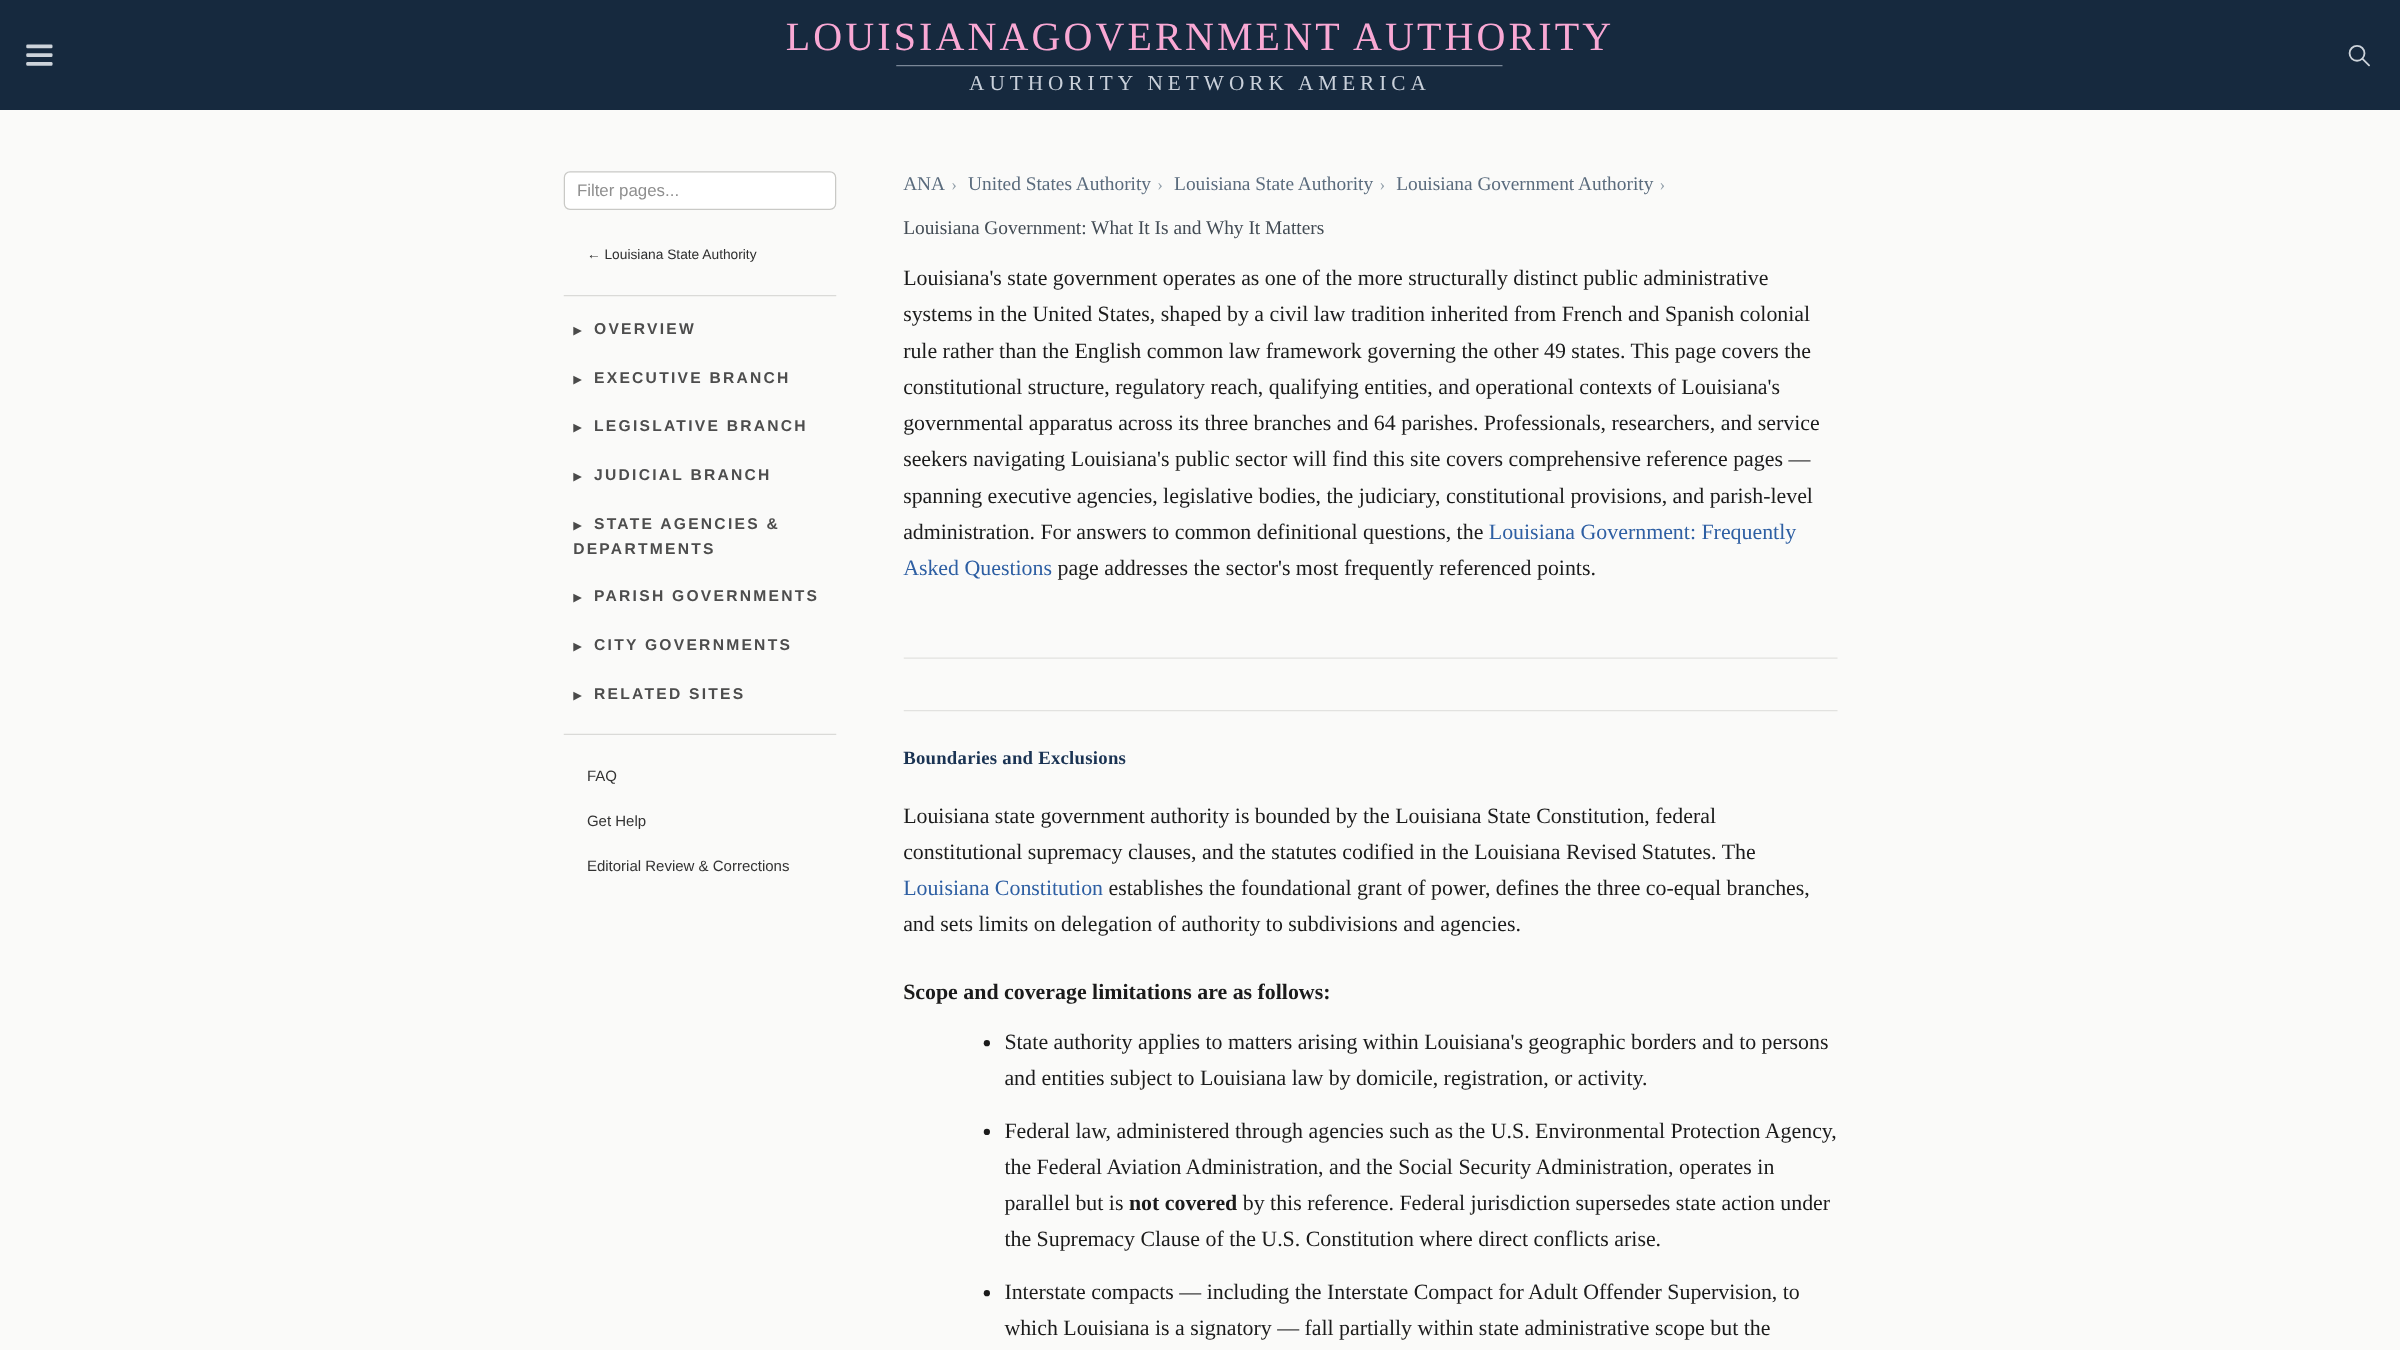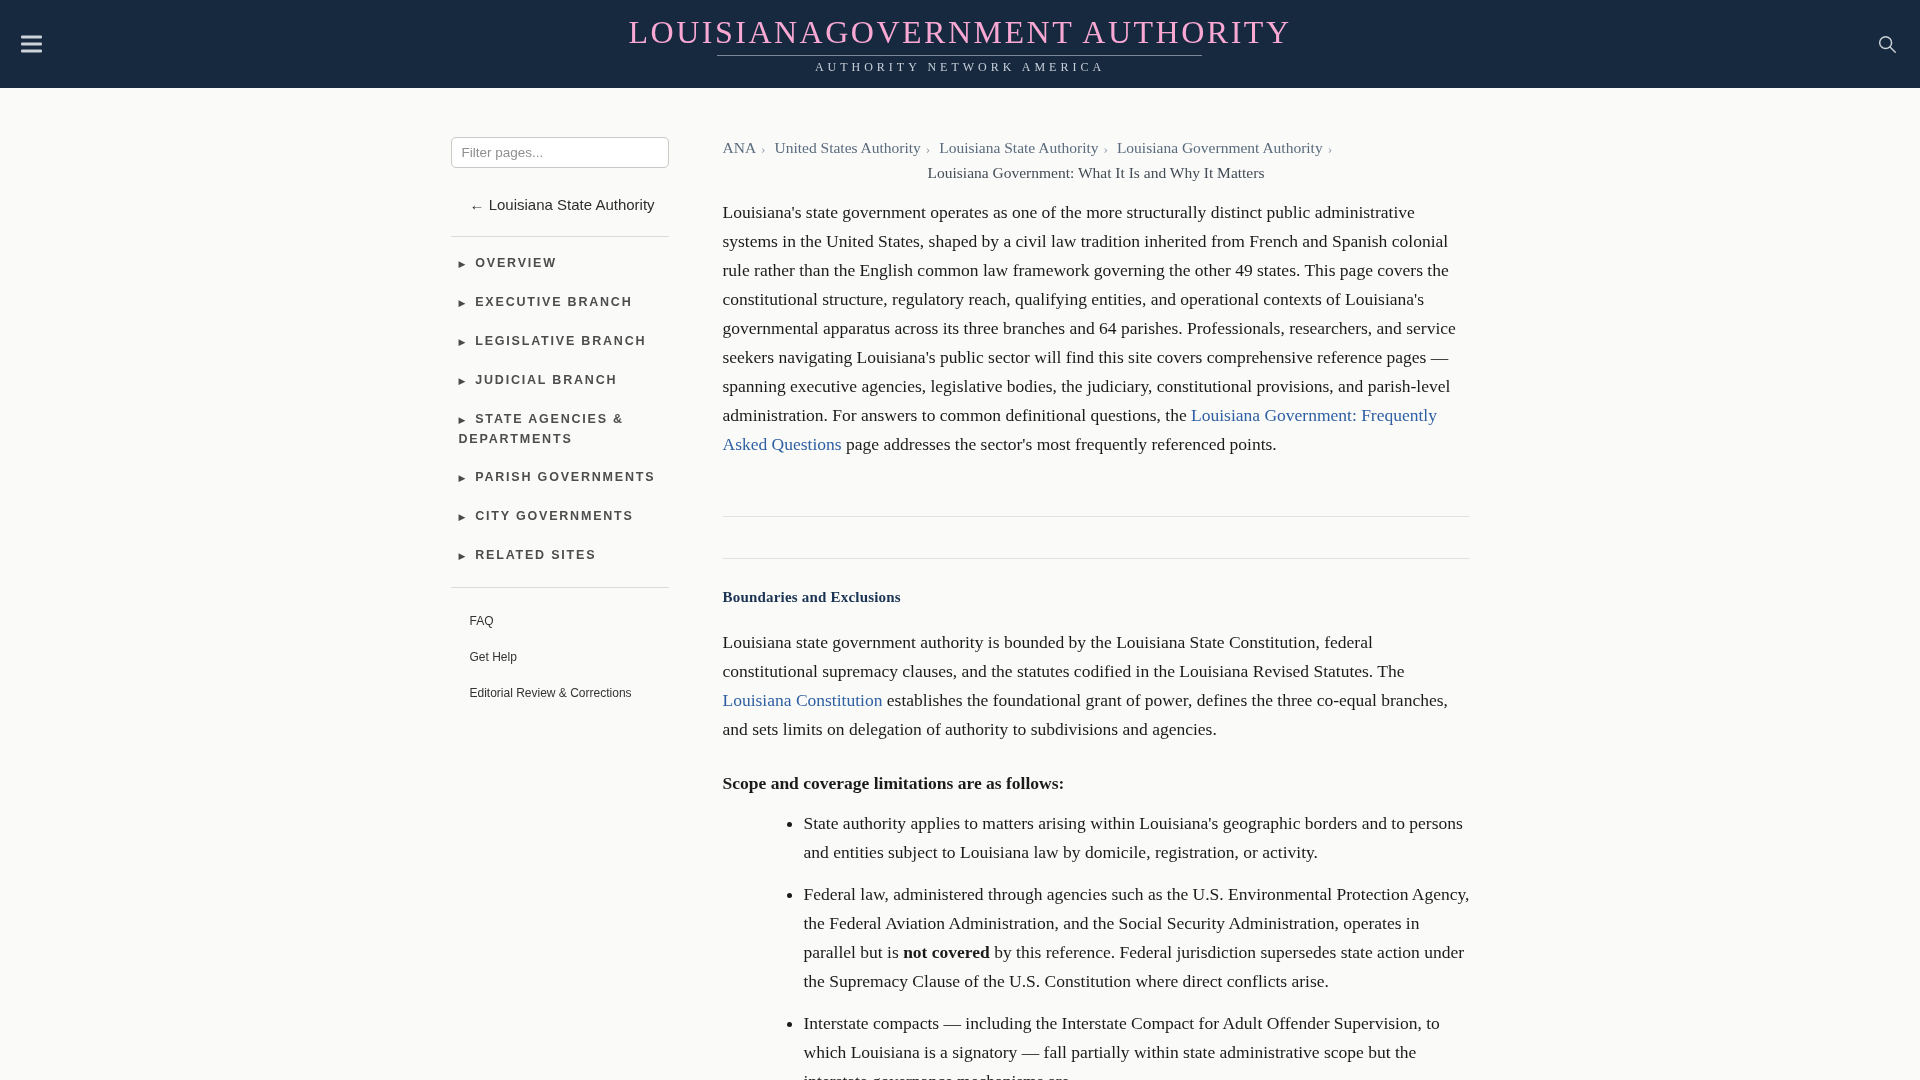--- a/index.html
+++ b/index.html
@@ -20,57 +20,57 @@
   .hamburger .bar { width:21px; height:3px; background:#cdd3da; margin:4px 0; border-radius:1px; }
   .logo { text-align:center; cursor:pointer; }
   .site-title {
     color:#f9a8d4; font-size:32px; letter-spacing:2.5px; font-weight:400;
     white-space:nowrap;
   }
   .title-underline {
     width:485px; margin:4px auto 4px; border-bottom:1px solid rgba(205,214,224,0.55); height:0;
   }
   .site-subtitle {
-    color:#c9d0da; font-size:12px; letter-spacing:4px; white-space:nowrap;
+    color:#c9d0da; font-size:17px; letter-spacing:4px; white-space:nowrap;
   }
   .search-btn {
     position:absolute; right:20px; top:50%; transform:translateY(-50%);
     background:none; border:none; cursor:pointer; padding:2px; line-height:0;
   }
   
   .wrapper { width:1019px; margin:0 auto; display:flex; padding-top:49px; }
   
   .sidebar { width:218px; margin-right:54px; flex:none; font-family:"Liberation Sans","DejaVu Sans",sans-serif; }
   .filter-input {
     width:100%; box-sizing:border-box; height:31px; padding:6px 10px;
     font-family:"Liberation Sans","DejaVu Sans",sans-serif; font-size:13.5px; color:#333;
     border:1px solid #c9c9c6; border-radius:5px; background:#fff; outline:none;
   }
   .filter-input::placeholder { color:#8f8f8f; }
   .back-link {
-    display:block; margin:26px 0 0 19px; font-size:15px; color:#2e2e2e; text-decoration:none; line-height:21px;
+    display:block; margin:26px 0 0 19px; font-size:11px; color:#2e2e2e; text-decoration:none; line-height:21px;
   }
   .side-divider { border:none; border-top:1px solid #dadad8; margin:21px 0 0; }
   .side-nav { list-style:none; margin:17px 0 0; padding:0; }
   .side-nav li {
     padding-left:8px; margin-bottom:19px; cursor:pointer;
     font-size:12.5px; line-height:19px; font-weight:700; letter-spacing:1.8px; color:#4d4d4d;
   }
   .side-nav .tri { font-size:9px; color:#4a4a4a; margin-right:8px; }
   .side-footer { list-style:none; margin:23px 0 0; padding:0; }
   .side-footer li { margin-bottom:15px; }
   .side-footer a {
     display:block; padding-left:19px; font-size:12px; line-height:21px; color:#333; text-decoration:none; cursor:pointer;
   }
   
   .main { flex:1; min-width:0; padding-bottom:40px; }
   .breadcrumb { font-size:15.5px; line-height:22px; }
   .crumb-line a { color:#5a6b7d; text-decoration:none; }
   .crumb-line .sep { color:#93a0ab; margin:0 5px; font-size:13.5px; }
-  .crumb-current { color:#434c55; margin-top:2px;text-align:center; }
+  .crumb-current { color:#434c55; margin-top:13px; }
   .intro, .para, .scope-line, .bullets li {
     font-size:17.5px; line-height:29px; color:#1b1b1b;margin-left:48px;
   }
   .intro { margin:14px 0 0; }
   a.tlink { color:#2e5fa3; text-decoration:none; }
   .rule { border:none; border-top:1px solid #e2e2e0; margin:0; }
   .rule-1 { margin-top:57px; }
   .rule-2 { margin-top:41px; }
   .section-heading {
     margin:30px 0 0; font-size:15px; font-weight:700; color:#1a3353; letter-spacing:0.2px;

